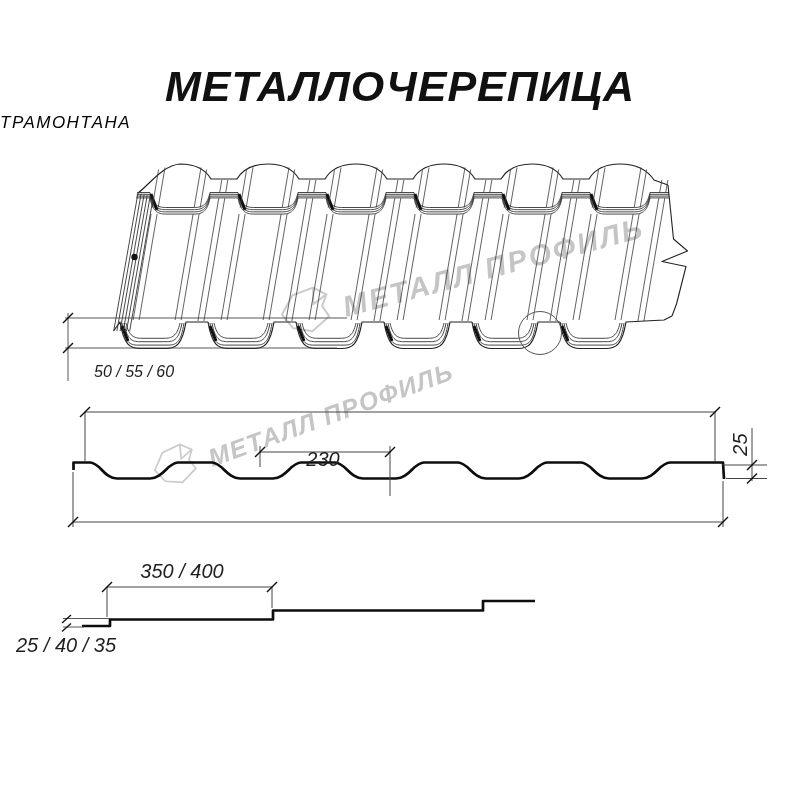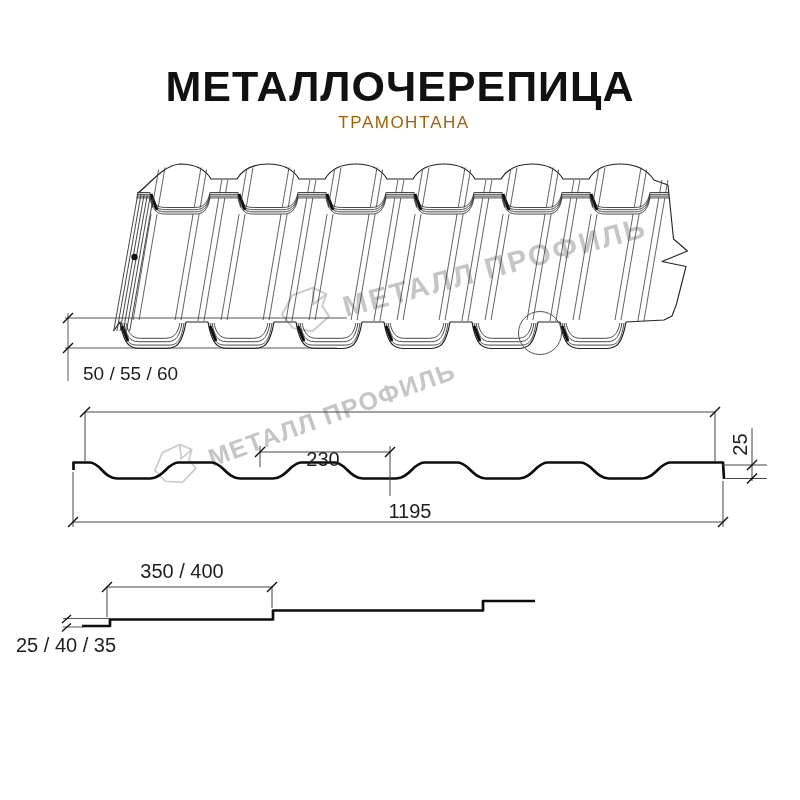--- a/index.html
+++ b/index.html
@@ -1,21 +1,21 @@
 <!DOCTYPE html>
 <html><head>
 <meta charset="utf-8">
 <style>
   html,body{margin:0;padding:0;background:#fff;}
   #page{position:relative;width:800px;height:800px;background:#fff;overflow:hidden;
-        font-family:"Liberation Sans","DejaVu Sans",sans-serif;color:#1b1b1b;}
+        font-family:"Liberation Sans","DejaVu Sans",sans-serif;color:#1b1b1b;font-style:italic;}
   .title{position:absolute;left:0;right:0;top:62px;text-align:center;
          font-size:43px;font-weight:700;letter-spacing:1px;color:#111;}
-  .subtitle{position:absolute;left:8px;right:0;top:113px;text-align:center;
-            font-size:17px;font-weight:400;letter-spacing:1.5px;color:#a16207;}
+  .subtitle{position:absolute;left:0;right:0;top:113px;text-align:left;
+            font-size:17px;font-weight:400;letter-spacing:1.5px;color:#000000;}
   #art{position:absolute;left:0;top:0;}
   .dim{position:absolute;font-size:20px;color:#1e1e1e;white-space:nowrap;}
   .dim.c{text-align:center;}
   .wm{position:absolute;display:flex;align-items:flex-end;gap:10px;pointer-events:none;}
   .wm .wmtext{font-weight:700;white-space:nowrap;}
   #wm1{left:274px;top:296px;transform:rotate(-15deg);transform-origin:0 0;}
   #wm1 .wmtext{font-size:29px;letter-spacing:2.5px;}
   #wm2{left:146px;top:455px;transform:rotate(-20deg);transform-origin:0 0;}
   #wm2 .wmtext{font-size:25px;letter-spacing:1.5px;}
 </style>
@@ -192,25 +192,24 @@
       <path d="M107,587 L107,617" fill="none" stroke="#444" stroke-width="1" stroke-linejoin="round"></path>
       <path d="M272,587 L272,608" fill="none" stroke="#444" stroke-width="1" stroke-linejoin="round"></path>
       <path d="M102,592 L112,582" fill="none" stroke="#111" stroke-width="1.4" stroke-linejoin="round"></path>
       <path d="M267,592 L277,582" fill="none" stroke="#111" stroke-width="1.4" stroke-linejoin="round"></path>
       <path d="M63,618.5 L110,618.5" fill="none" stroke="#444" stroke-width="0.9" stroke-linejoin="round"></path>
       <path d="M63,627 L84,627" fill="none" stroke="#444" stroke-width="0.9" stroke-linejoin="round"></path>
       <path d="M62,623 L71,615" fill="none" stroke="#111" stroke-width="1.3" stroke-linejoin="round"></path>
       <path d="M62,631.5 L71,623.5" fill="none" stroke="#111" stroke-width="1.3" stroke-linejoin="round"></path>
     </svg>
 
-  <div class="dim" style="left:83px;top:363px;font-size:19px;">50 / 55 / 60</div>
+  <div class="dim" style="left:94px;top:363px;font-size:16px;">50 / 55 / 60</div>
 
 
   <div class="dim c" style="left:283px;top:429px;width:80px;margin-top:19px;">230</div>
 
   <div class="dim c" style="left:716px;top:433px;width:48px;transform:rotate(-90deg);transform-origin:center;">25</div>
 
-  <div class="dim c" style="left:350px;top:500px;width:120px;">1195</div>
 
   <div class="dim c" style="left:102px;top:560px;width:160px;">350 / 400</div>
 
   <div class="dim" style="left:16px;top:634px;">25 / 40 / 35</div>
 </div>
 
 </body></html>

